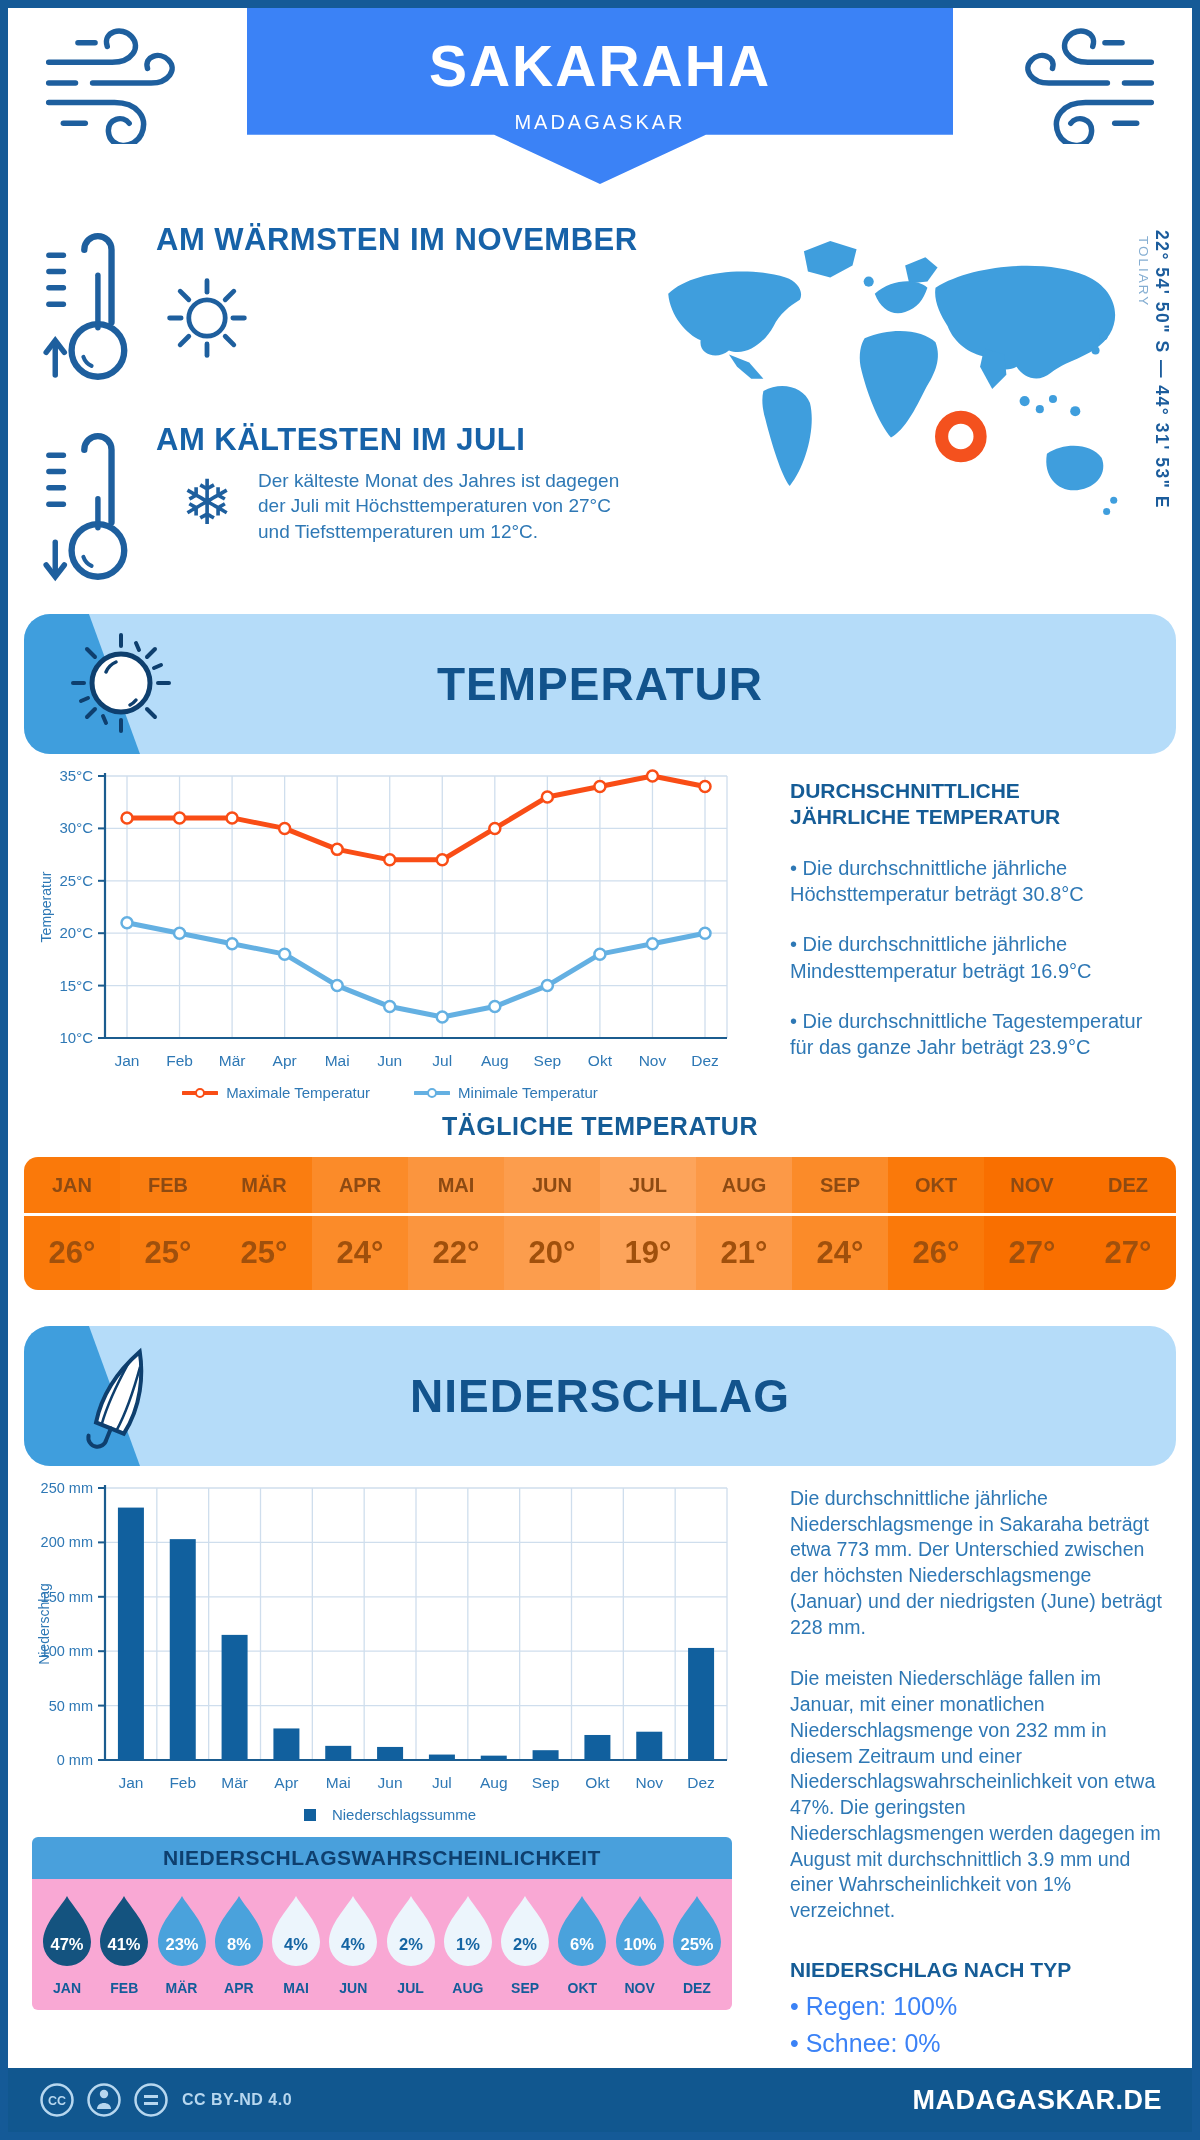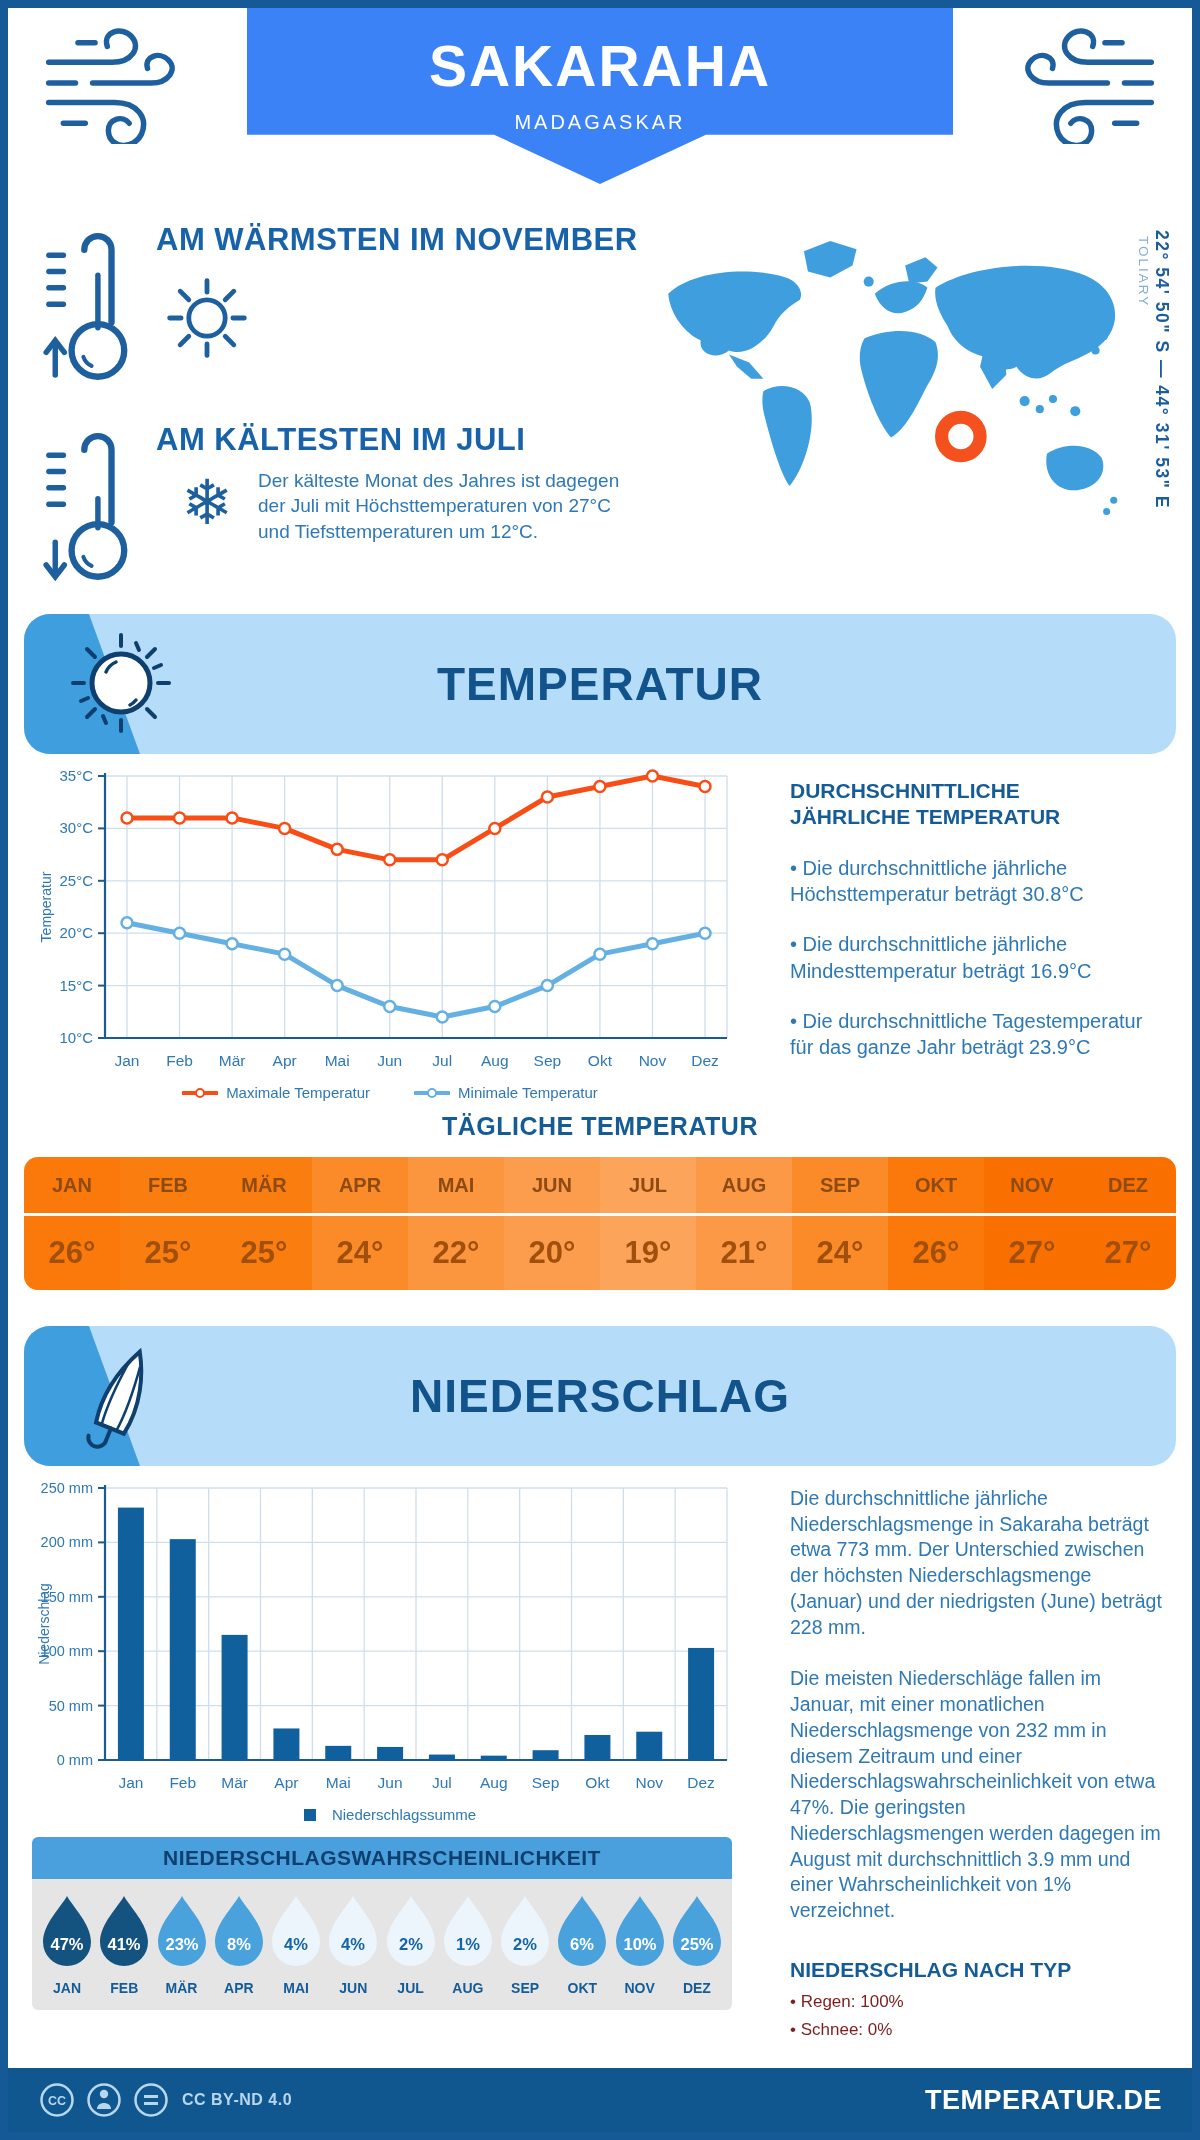--- a/index.html
+++ b/index.html
@@ -61,25 +61,25 @@
     grid-template-columns:repeat(12,1fr);flex:0 0 auto;}
   .day-m{height:56px;line-height:56px;text-align:center;font-size:20px;font-weight:bold;color:#8d4a12;}
   .day-v{height:74px;line-height:74px;text-align:center;font-size:31px;font-weight:bold;
     color:#a0500c;border-top:3px solid #fff;}
   
   .precip-row{display:flex;padding:8px 24px 0 24px;flex:0 0 auto;}
   .pchart-col{width:716px;}
   .pside-col{flex:1;padding:12px 4px 0 42px;}
   .pside-col p{font-size:19.5px;line-height:1.32;color:#2e78b5;margin:0 0 26px;}
   .pside-col h3{margin:34px 0 10px;font-size:21px;color:#155c96;font-weight:bold;}
-  .pside-col .type-item{font-size:17px;color:#7f1d1d;margin:8px 0;}
+  .pside-col .type-item{font-size:25px;color:#3b82f6;margin:8px 0;}
   .prob-panel{margin-top:14px;width:700px;border-radius:6px;overflow:hidden;}
   .prob-header{height:42px;background:#49a0dc;display:flex;align-items:center;justify-content:center;
     font-size:21px;font-weight:bold;color:#0e3f6e;letter-spacing:0.5px;}
-  .prob-body{background:#e5e5e5;padding:14px 8px 14px;}
+  .prob-body{background:#f9a8d4;padding:14px 8px 14px;}
   .drops{display:flex;justify-content:space-between;}
   .drop-cell{width:54px;text-align:center;}
   .drop-label{margin-top:7px;font-size:14px;font-weight:bold;color:#135c99;}
   .legend-square{display:inline-block;width:12px;height:12px;margin-right:8px;}
   
   .footer{margin-top:auto;height:64px;background:#11578f;display:flex;align-items:center;
     padding:0 30px;flex:0 0 auto;}
   .cc-group{display:flex;align-items:center;gap:9px;}
   .cc-license{font-size:16px;font-weight:bold;color:#b7d7ef;margin-left:12px;letter-spacing:0.5px;}
   .footer-site{margin-left:auto;font-size:27px;font-weight:bold;color:#fff;letter-spacing:0.5px;}
@@ -552,14 +552,14 @@
       <circle cx="19" cy="13" r="4.2" fill="#b7d7ef"></circle>
       <path d="M12 28 c0 -8 14 -8 14 0 z" fill="#b7d7ef"></path>
     </svg>
     <svg width="38" height="38" viewBox="0 0 38 38">
       <circle cx="19" cy="19" r="15.5" fill="none" stroke="#b7d7ef" stroke-width="2.5"></circle>
       <rect x="12" y="14" width="14" height="3" fill="#b7d7ef"></rect>
       <rect x="12" y="21" width="14" height="3" fill="#b7d7ef"></rect>
     </svg>
   </div>
   <div class="cc-license">CC BY-ND 4.0</div>
-  <div class="footer-site">TEMPERATUR.DE</div>
+  <div class="footer-site">MADAGASKAR.DE</div>
 </div>
 
 </body></html>

